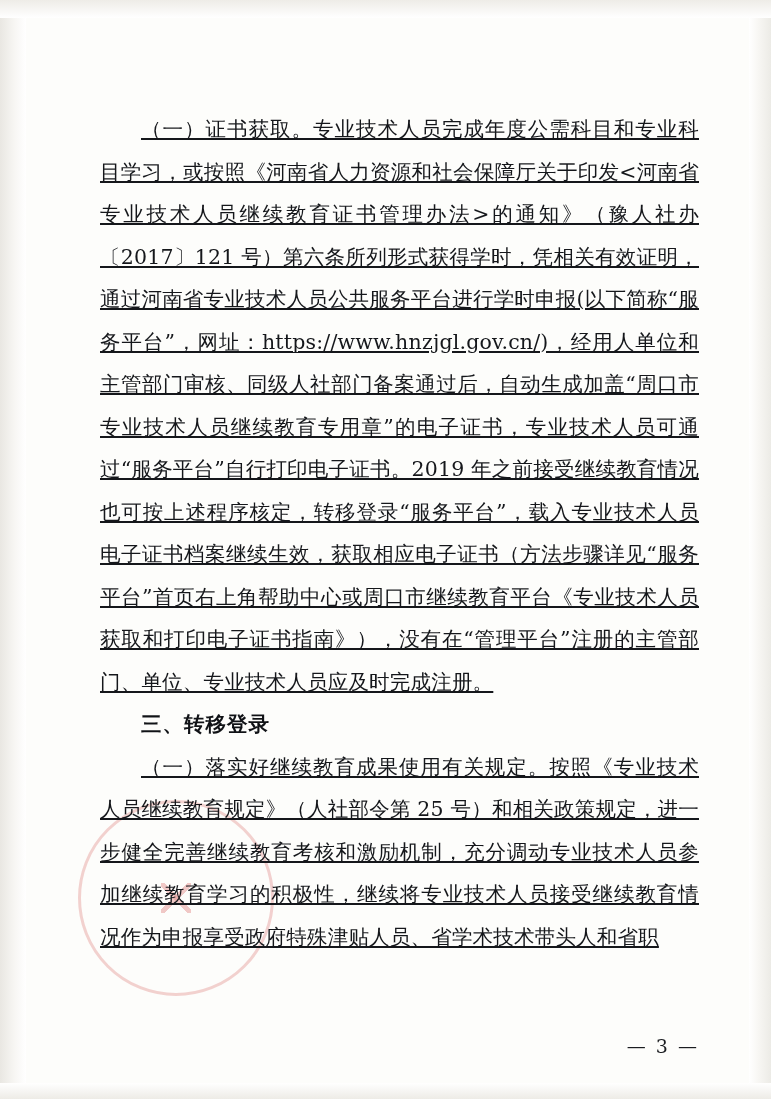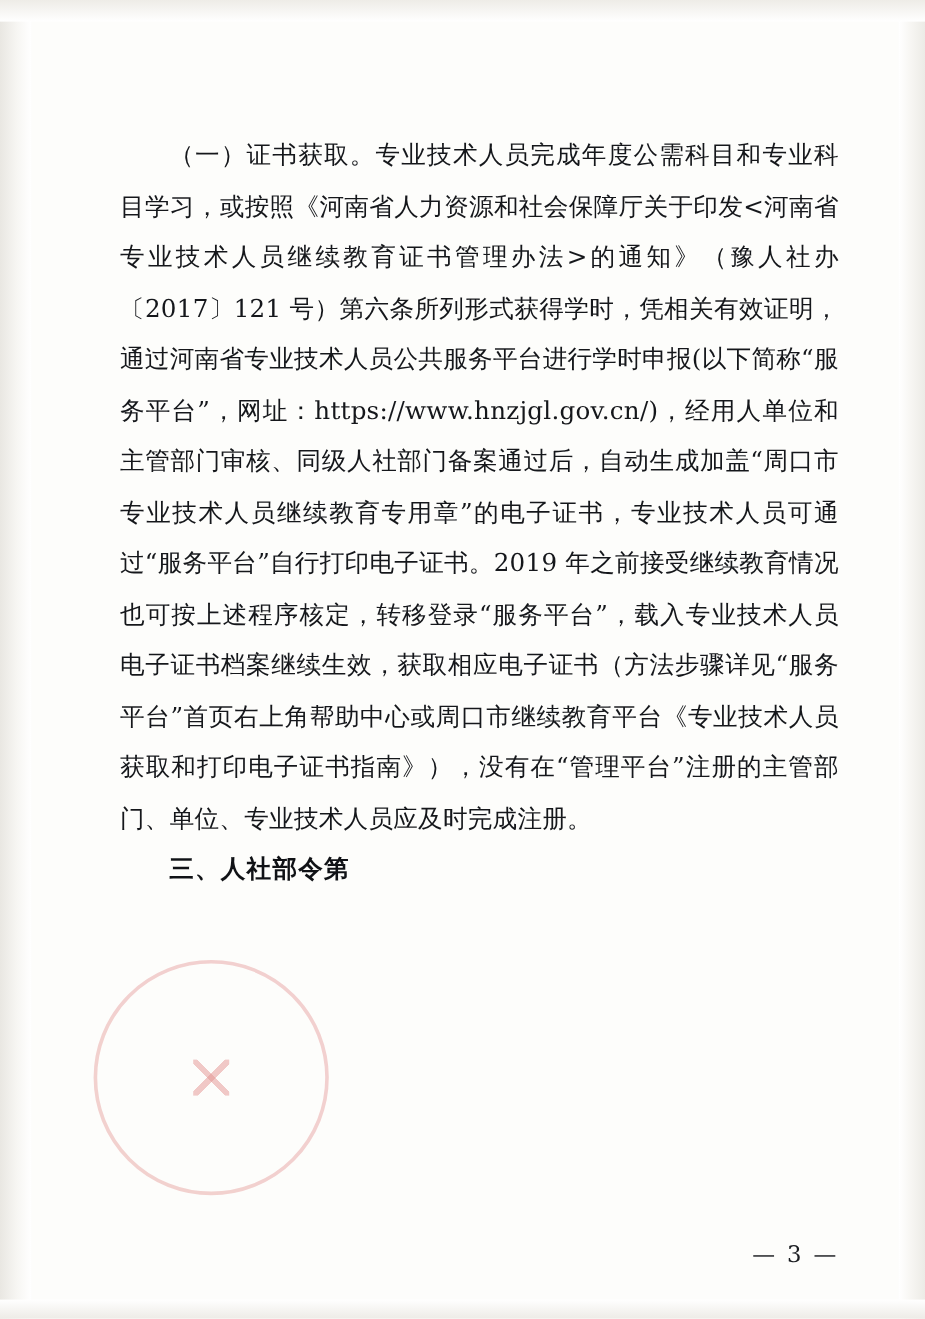--- a/index.html
+++ b/index.html
@@ -63,20 +63,21 @@
     text-align: justify;
     text-justify: inter-ideograph;
   }
 
   .para {
     margin: 0;
     text-indent: 2em;
     font-size: 20.5px;
     line-height: 42.5px;
     color: #15171b;
+    text-decoration: underline;
   }
 
   .para + .para {
     margin-top: 0px;
   }
 
   .heading {
     margin: 0;
     text-indent: 2em;
     font-size: 20.5px;
@@ -146,20 +147,21 @@
 
   <div class="seal">
     <div class="seal-arc-text"></div>
   </div>
 
   <div class="body-text">
 
     <p class="para">（一）证书获取。专业技术人员完成年度公需科目和专业科目学习，或按照《河南省人力资源和社会保障厅关于印发&lt;河南省专业技术人员继续教育证书管理办法&gt;的通知》（豫人社办〔2017〕121 号）第六条所列形式获得学时，凭相关有效证明，通过河南省专业技术人员公共服务平台进行学时申报(以下简称“服务平台”，网址：https://www.hnzjgl.gov.cn/)，经用人单位和主管部门审核、同级人社部门备案通过后，自动生成加盖“周口市专业技术人员继续教育专用章”的电子证书，专业技术人员可通过“服务平台”自行打印电子证书。2019 年之前接受继续教育情况也可按上述程序核定，转移登录“服务平台”，载入专业技术人员电子证书档案继续生效，获取相应电子证书（方法步骤详见“服务平台”首页右上角帮助中心或周口市继续教育平台《专业技术人员获取和打印电子证书指南》），没有在“管理平台”注册的主管部门、单位、专业技术人员应及时完成注册。</p>
 
 
-    <p class="heading">三、人社部令第</p>
+    <p class="heading">三、转移登录</p>
 
+    <p class="para">（一）落实好继续教育成果使用有关规定。按照《专业技术人员继续教育规定》（人社部令第 25 号）和相关政策规定，进一步健全完善继续教育考核和激励机制，充分调动专业技术人员参加继续教育学习的积极性，继续将专业技术人员接受继续教育情况作为申报享受政府特殊津贴人员、省学术技术带头人和省职</p>
 
   </div>
 
   <div class="page-number">— 3 —</div>
 
 </div>
 
 </body></html>

